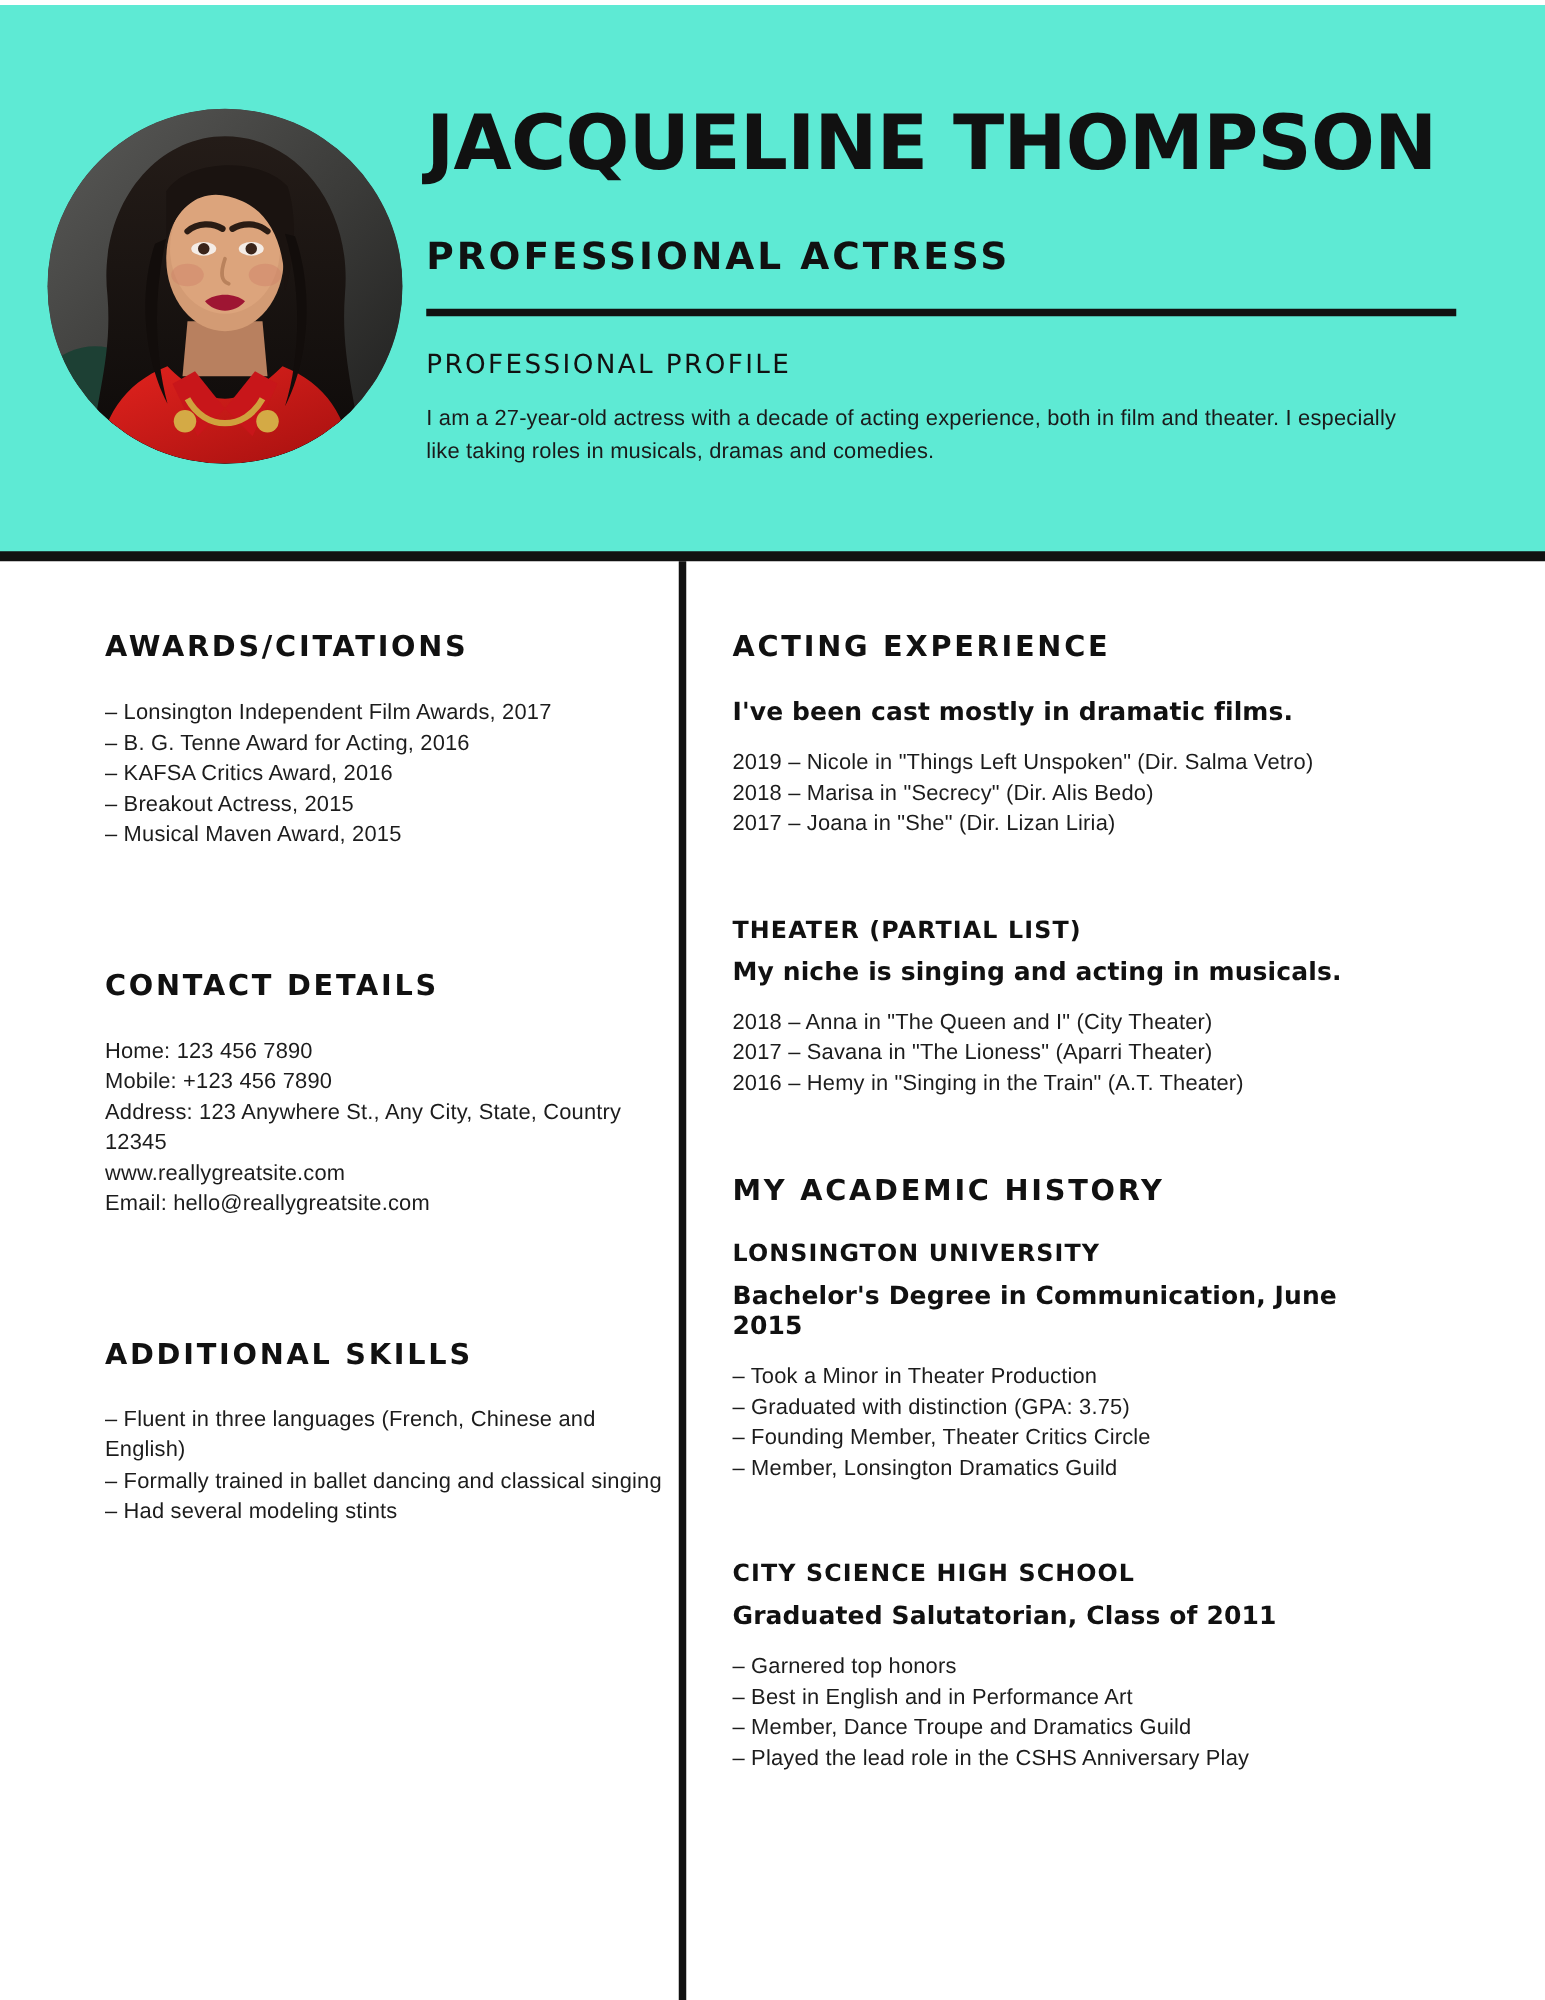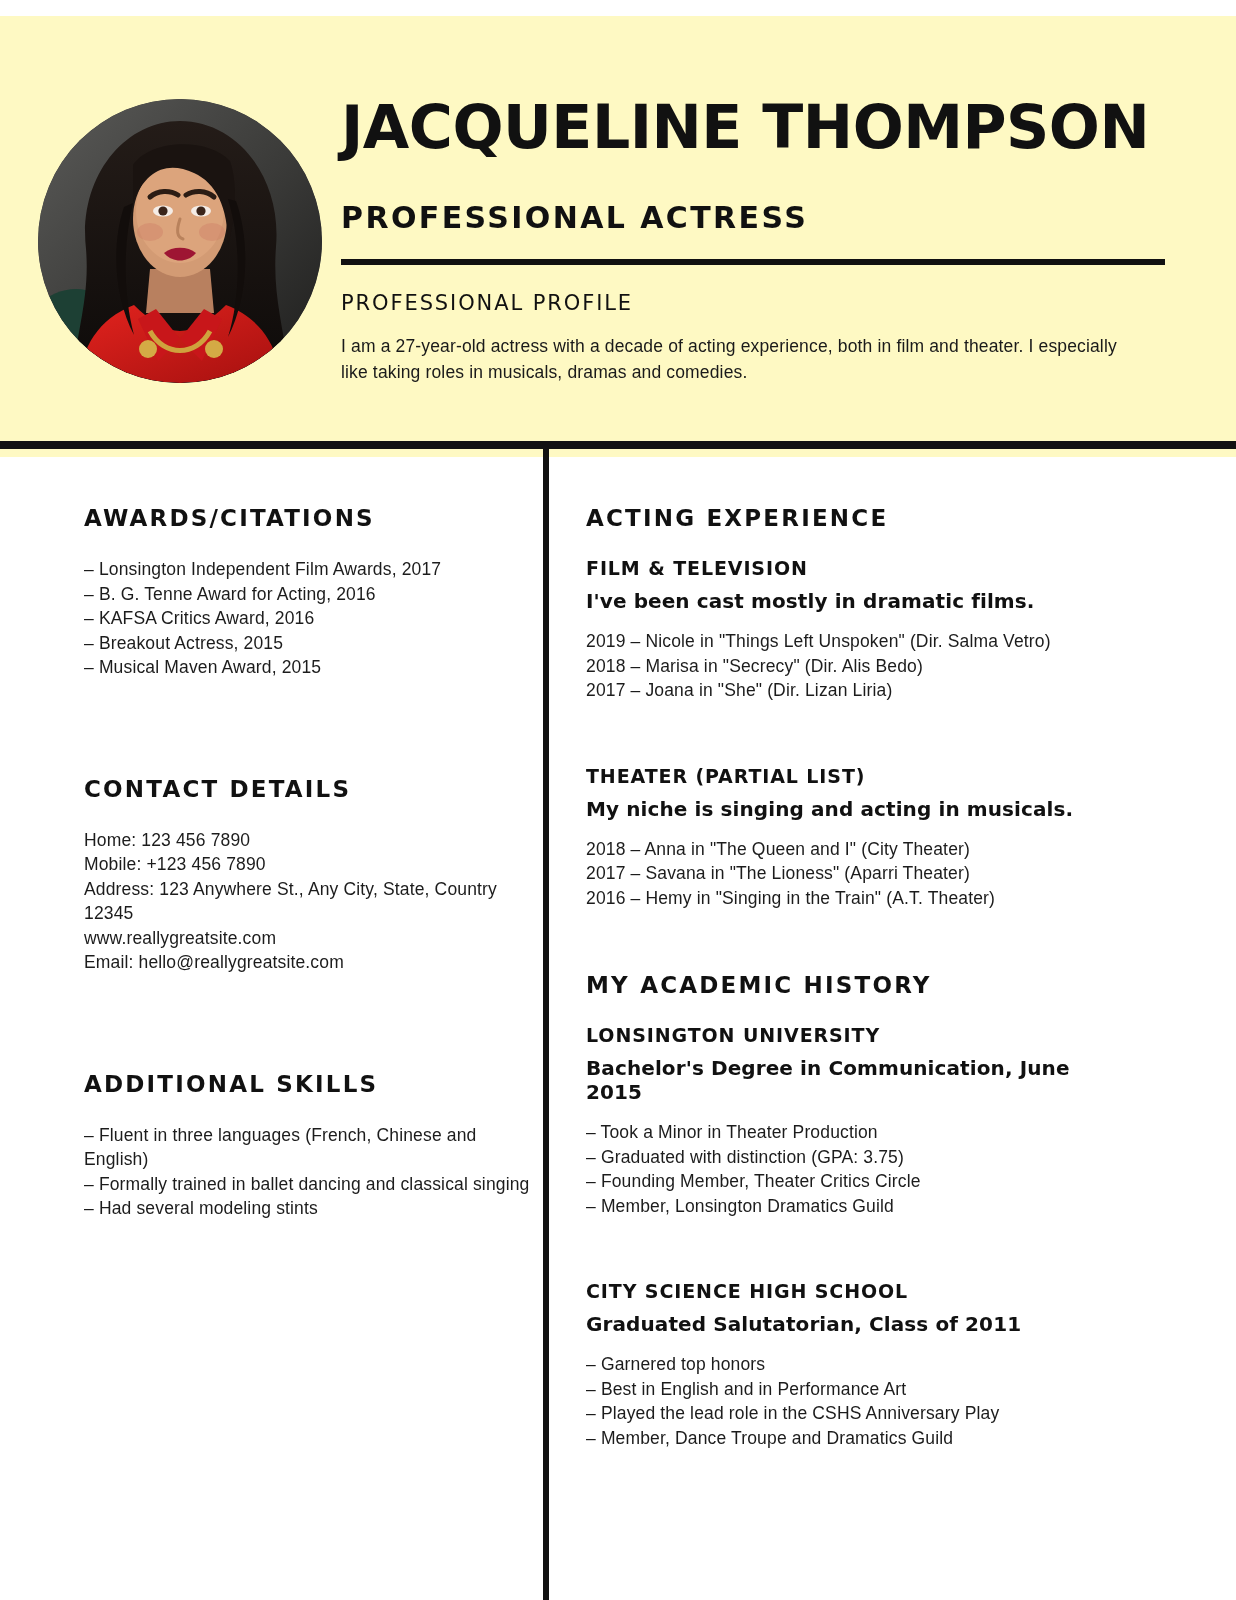--- a/index.html
+++ b/index.html
@@ -12,24 +12,24 @@
     height: 1600px;
     font-family: "Liberation Sans", sans-serif;
     color: #131313;
     overflow: hidden;
     position: relative;
   }
 
   
   .header {
     position: absolute;
-    left: 0; top: 16px;
+    left: 0; top: 4px;
     width: 1236px;
     height: 441px;
-    background: #fef9c3;
+    background: #5eead4;
     box-sizing: border-box;
   }
   .header-rule {
     position: absolute;
     left: 0; top: 441px;
     width: 1236px;
     height: 8px;
     background: #111111;
   }
 
@@ -276,21 +276,20 @@
     </ul>
   </div>
 </div>
 
 <div class="col-right">
 
   <div class="section">
     <div class="section-title">ACTING EXPERIENCE</div>
 
     <div>
-      <div class="sub-title">FILM &amp; TELEVISION</div>
       <div class="sub-note">I've been cast mostly in dramatic films.</div>
       <ul class="entry-list">
         <li>2019 – Nicole in "Things Left Unspoken" (Dir. Salma Vetro)</li>
         <li>2018 – Marisa in "Secrecy" (Dir. Alis Bedo)</li>
         <li>2017 – Joana in "She" (Dir. Lizan Liria)</li>
       </ul>
     </div>
 
     <div class="gap-lg"></div>
 
@@ -322,18 +321,18 @@
     </div>
 
     <div class="gap-lg"></div>
 
     <div>
       <div class="sub-title">CITY SCIENCE HIGH SCHOOL</div>
       <div class="sub-note">Graduated Salutatorian, Class of 2011</div>
       <ul class="entry-list">
         <li>– Garnered top honors</li>
         <li>– Best in English and in Performance Art</li>
+        <li>– Member, Dance Troupe and Dramatics Guild</li>
         <li>– Played the lead role in the CSHS Anniversary Play</li>
-        <li>– Member, Dance Troupe and Dramatics Guild</li>
       </ul>
     </div>
   </div>
 </div>
 
 </body></html>

